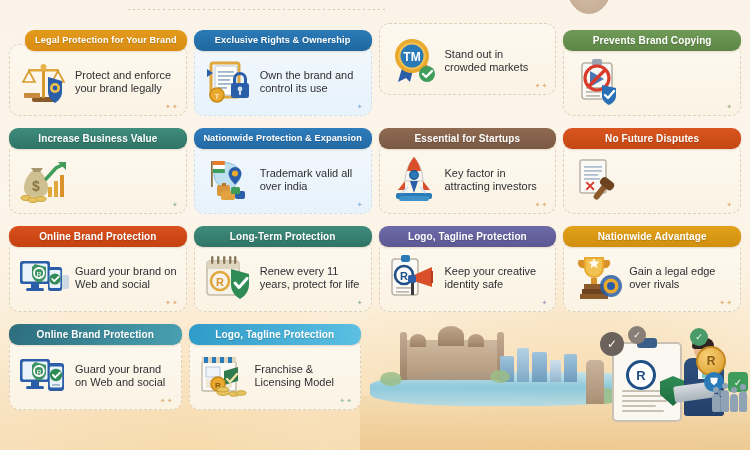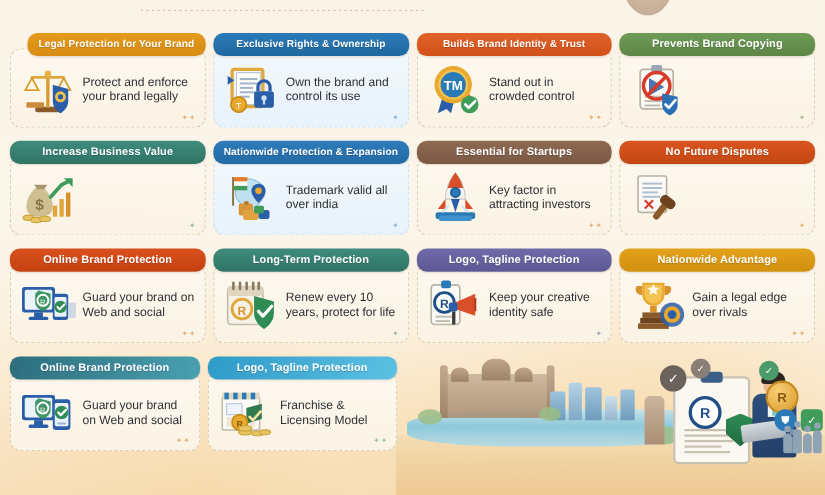--- a/index.html
+++ b/index.html
@@ -178,35 +178,34 @@
               <circle cx="37" cy="32" r="2.4" fill="#cfe0f2"></circle>
               <rect x="36" y="33" width="2" height="5" fill="#cfe0f2"></rect>
             </svg>
           </div>
           <div class="desc">Own the brand and control its use</div>
           <span class="spark" style="color:#7fb0d8">✦</span>
         </div>
       </div>
 
       <div class="card">
-        <div class="hdr xs" style="background: linear-gradient(rgb(224, 98, 42), rgb(210, 80, 26));">Builds Brand Identity &amp; Trust</div>
         <div class="body cream">
           <div class="art">
             <svg viewBox="0 0 52 50" width="52" height="50">
               <path d="M14 32 L10 46 L18 42 L22 46 L25 34 Z" fill="#2b5ea8"></path>
               <path d="M30 32 L37 45 L39 38 L46 38 L38 28 Z" fill="#d94f2a"></path>
               <circle cx="24" cy="20" r="17" fill="#e8a92e"></circle>
               <circle cx="24" cy="20" r="13.5" fill="#f2c352"></circle>
               <circle cx="24" cy="20" r="11.5" fill="#2b7ab8"></circle>
               <text x="24" y="25" font-size="12" font-weight="bold" fill="#fff" text-anchor="middle" font-family="sans-serif">TM</text>
               <circle cx="39" cy="38" r="8" fill="#3f9c5a"></circle>
               <path d="M35 38 l3 3 l6 -6" fill="none" stroke="#fff" stroke-width="2.4" stroke-linecap="round" stroke-linejoin="round"></path>
             </svg>
           </div>
-          <div class="desc">Stand out in crowded control</div>
+          <div class="desc">Stand out in crowded markets</div>
           <span class="spark">✦✦</span>
         </div>
       </div>
 
       <div class="card">
         <div class="hdr sm" style="background: linear-gradient(rgb(111, 154, 86), rgb(93, 134, 70));">Prevents Brand Copying</div>
         <div class="body cream">
           <div class="art">
             <svg viewBox="0 0 52 50" width="52" height="50">
               <rect x="10" y="6" width="30" height="36" rx="3" fill="#fbfaf6" stroke="#b9b3a4" stroke-width="1.6"></rect>
@@ -358,21 +357,21 @@
                   <rect x="20" y="3" width="2.4" height="8" rx="1.2"></rect>
                   <rect x="26" y="3" width="2.4" height="8" rx="1.2"></rect>
                   <rect x="31" y="3" width="2.4" height="8" rx="1.2"></rect>
                 </g>
               <circle cx="17" cy="28" r="9" fill="none" stroke="#e0a83c" stroke-width="2.6"></circle>
               <text x="17" y="33" font-size="11" font-weight="bold" fill="#d9922a" text-anchor="middle" font-family="sans-serif">R</text>
               <path d="M28 16 L46 21 V32 C46 41 37 46 37 46 C37 46 28 41 28 32 Z" fill="#2f8c55"></path>
               <path d="M32 30 l4 4.4 l8 -9" fill="none" stroke="#fff" stroke-width="3" stroke-linecap="round" stroke-linejoin="round"></path>
             </svg>
           </div>
-          <div class="desc">Renew every 10 years, protect for life</div>
+          <div class="desc">Renew every 11 years, protect for life</div>
           <span class="spark" style="color:#8fae9f">✦</span>
         </div>
       </div>
 
       <div class="card">
         <div class="hdr sm" style="background: linear-gradient(rgb(111, 107, 168), rgb(93, 88, 148));">Logo, Tagline Protection</div>
         <div class="body cream">
           <div class="art">
             <svg viewBox="0 0 52 50" width="52" height="50">
               <rect x="4" y="6" width="26" height="36" rx="3" fill="#fbfaf6" stroke="#b9b3a4" stroke-width="1.5"></rect>

